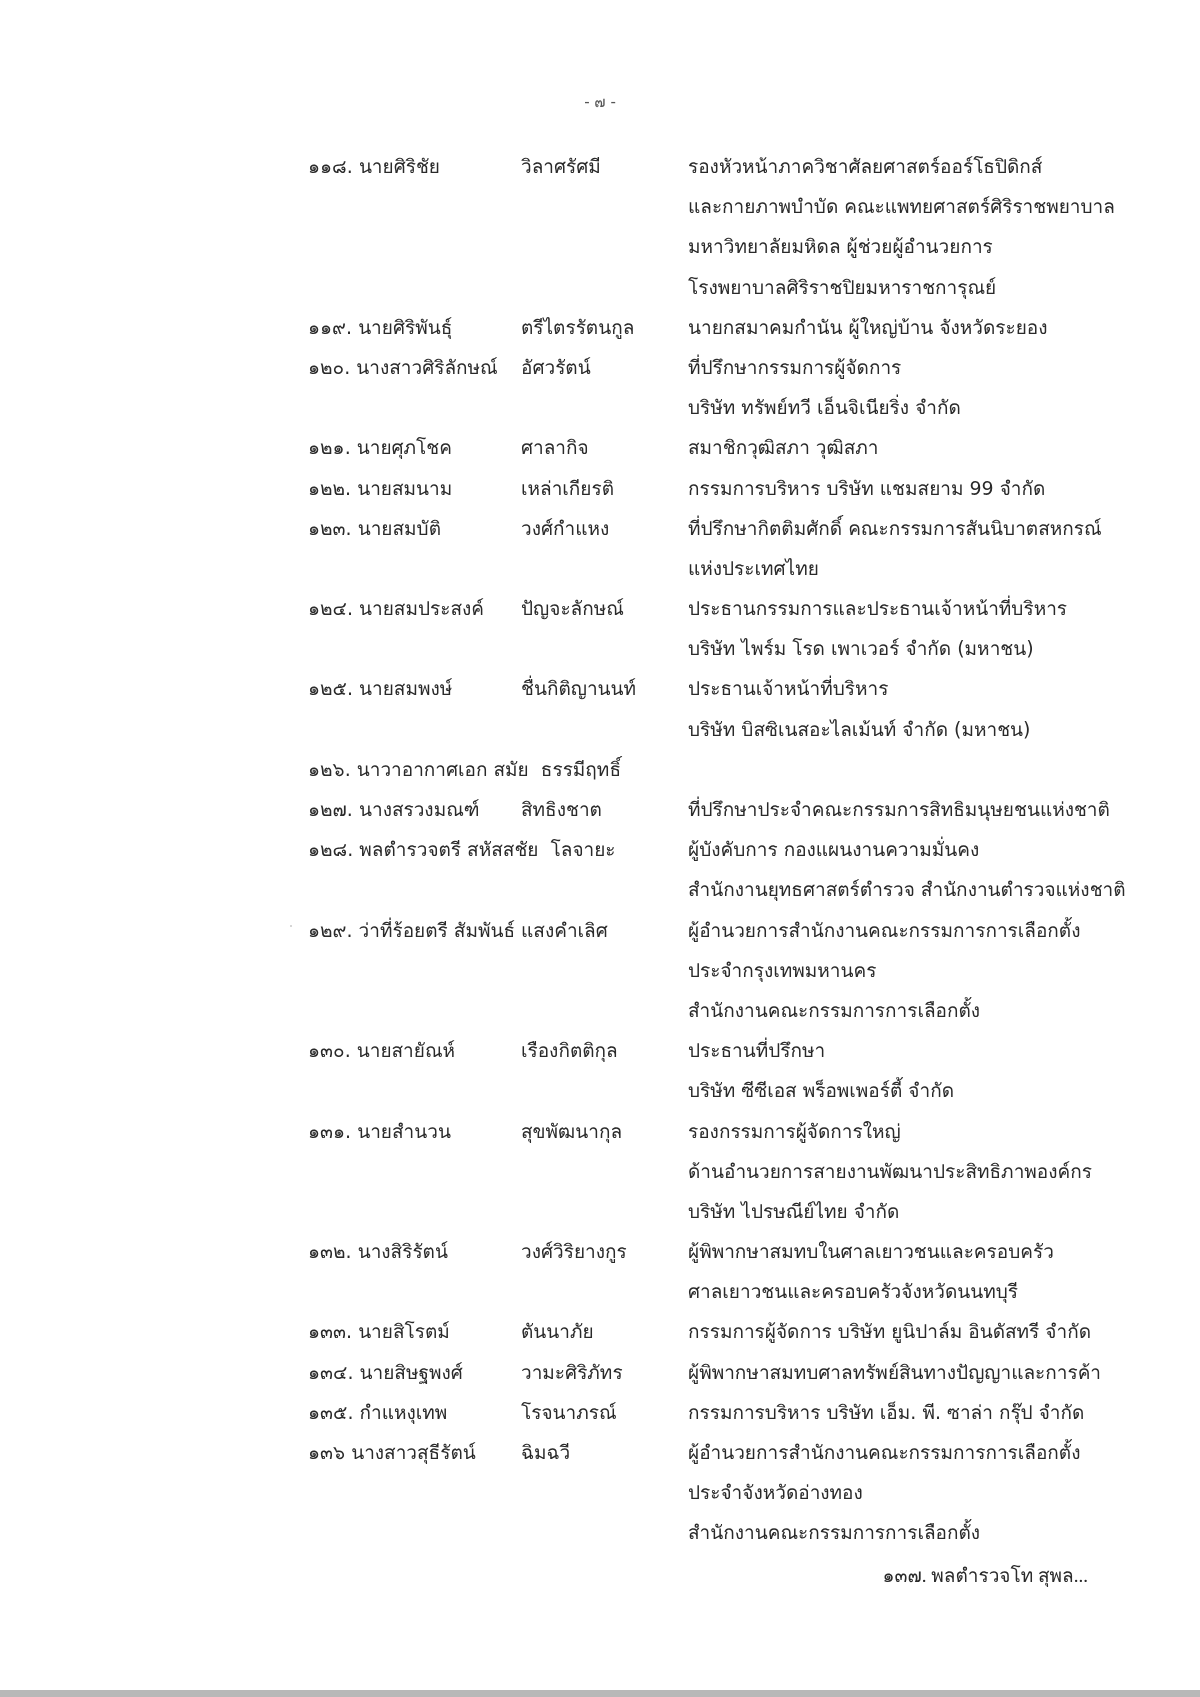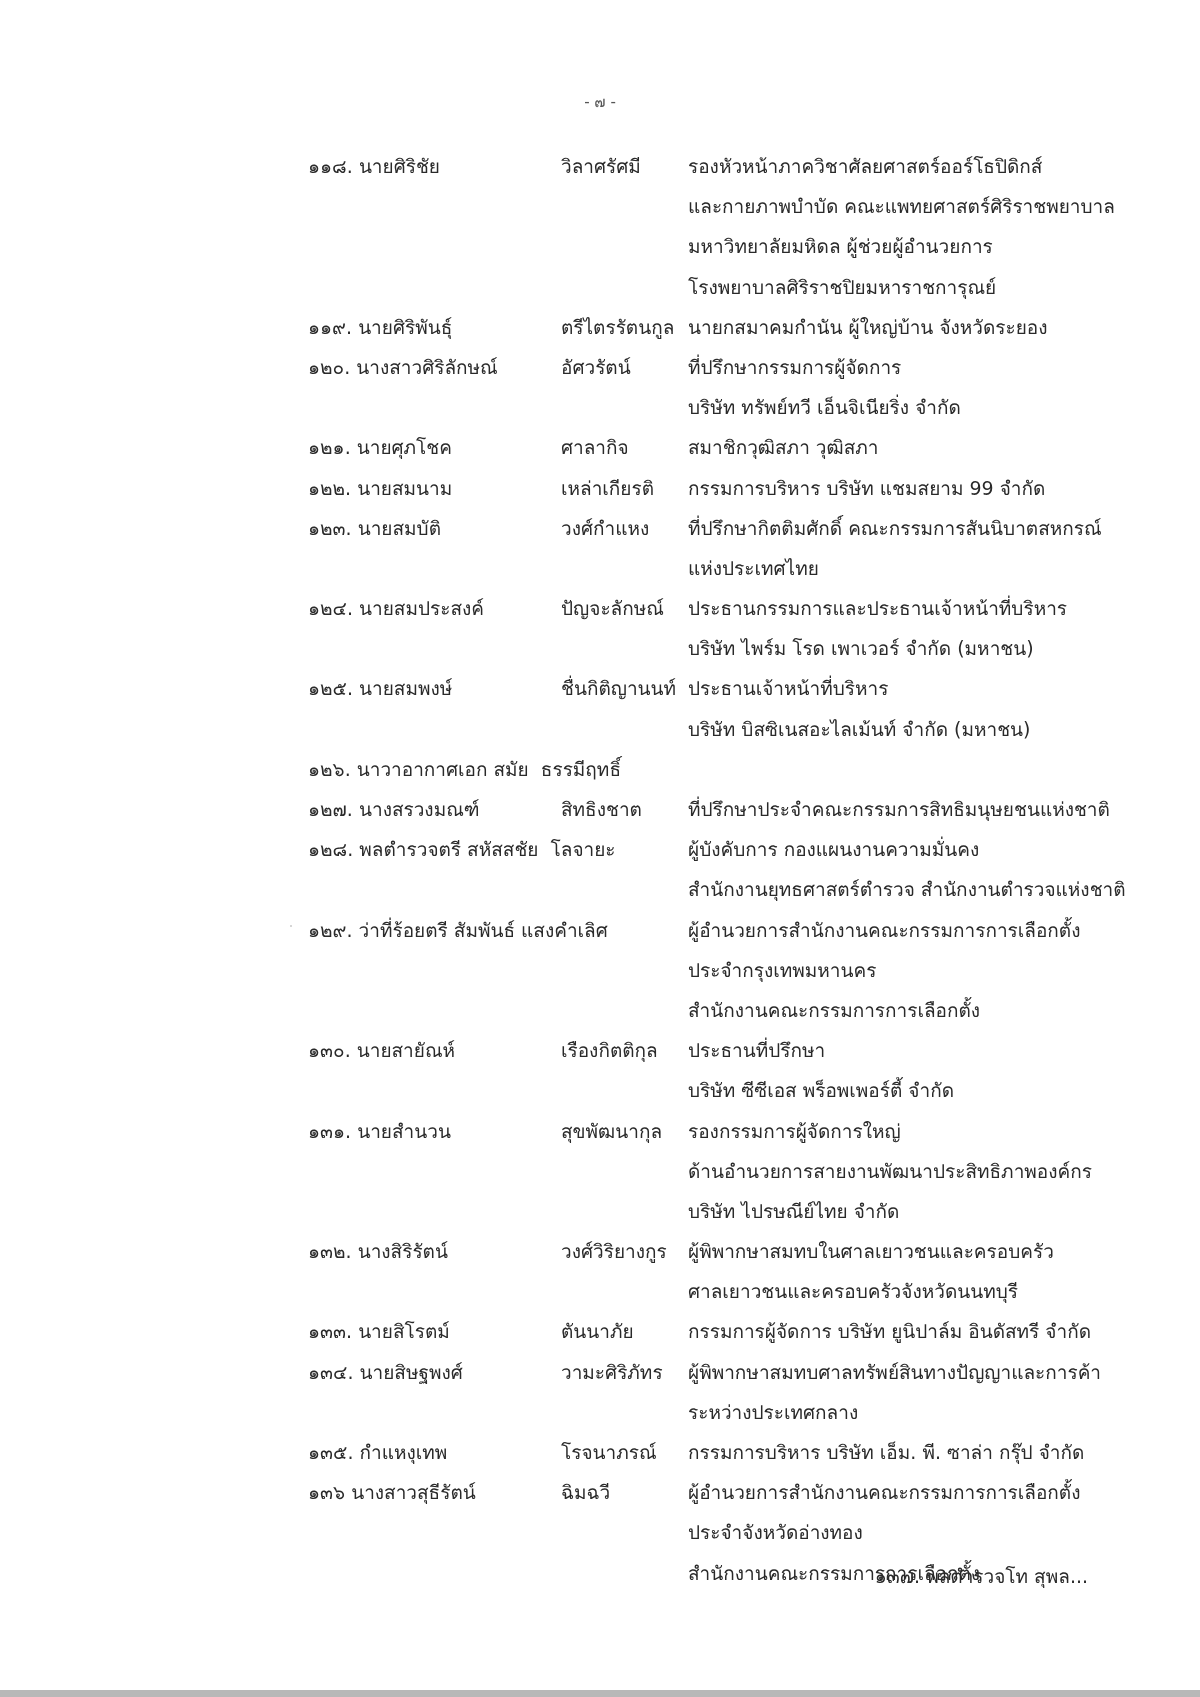--- a/index.html
+++ b/index.html
@@ -48,33 +48,33 @@
       white-space: nowrap;
       position: relative;
     }
     .num-name {
       position: absolute;
       left: 308px;
     }
     .surname {
       position: absolute;
       left: 521px;
-      margin-left: 40px;
     }
     .position {
       position: absolute;
       left: 688px;
     }
     .continuation {
       position: absolute;
       top: 1556px;
       right: 112px;
       font-size: 19px;
       line-height: 40px;
       white-space: nowrap;
+      font-family: Liberation Serif, serif;
     }
     .bottom-bar {
       position: absolute;
       left: 0;
       top: 1690px;
       width: 1200px;
       height: 7px;
       background: #b8b8b8;
     }
     .speck {
@@ -245,23 +245,20 @@
           <span class="surname">ตันนาภัย</span>
           <span class="position">กรรมการผู้จัดการ บริษัท ยูนิปาล์ม อินดัสทรี จำกัด</span>
         </div>
       </div>
       <div class="entry">
         <div class="line">
           <span class="num-name"><span>๑๓๔.</span> <span>นายสิษฐพงศ์</span></span>
           <span class="surname">วามะศิริภัทร</span>
           <span class="position">ผู้พิพากษาสมทบศาลทรัพย์สินทางปัญญาและการค้า</span>
         </div>
-        <div class="line">
-          <span class="position">ระหว่างประเทศกลาง</span>
-        </div>
       </div>
       <div class="entry">
         <div class="line">
           <span class="num-name"><span>๑๓๕.</span> <span>กำแหงุเทพ</span></span>
           <span class="surname">โรจนาภรณ์</span>
           <span class="position">กรรมการบริหาร บริษัท เอ็ม. พี. ซาล่า กรุ๊ป จำกัด</span>
         </div>
       </div>
       <div class="entry">
         <div class="line">

